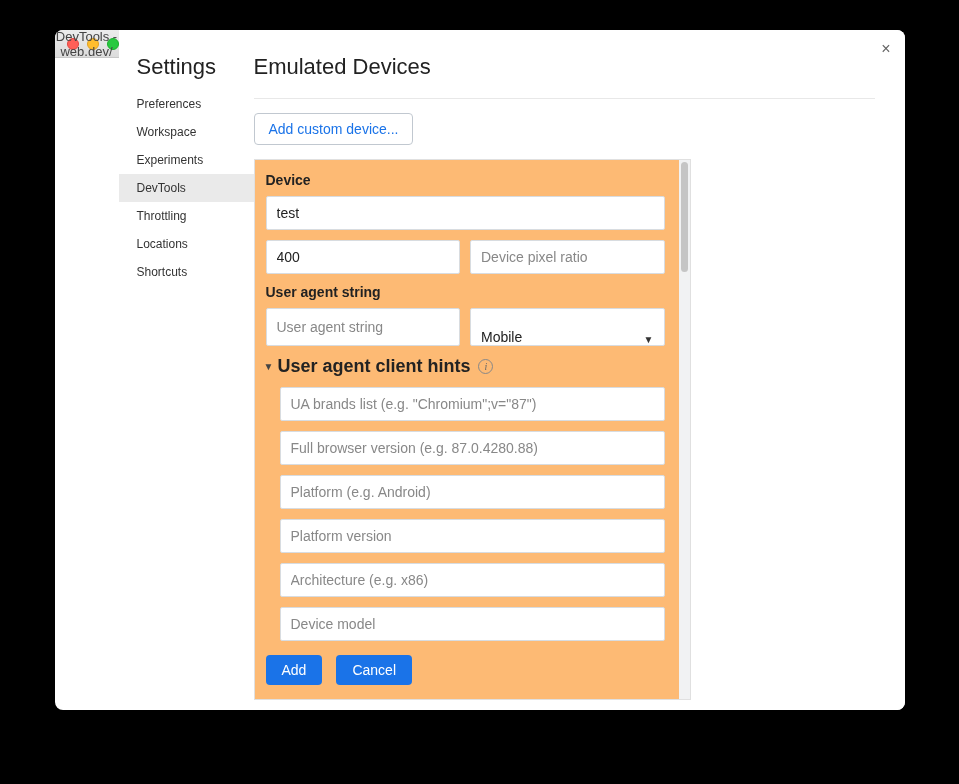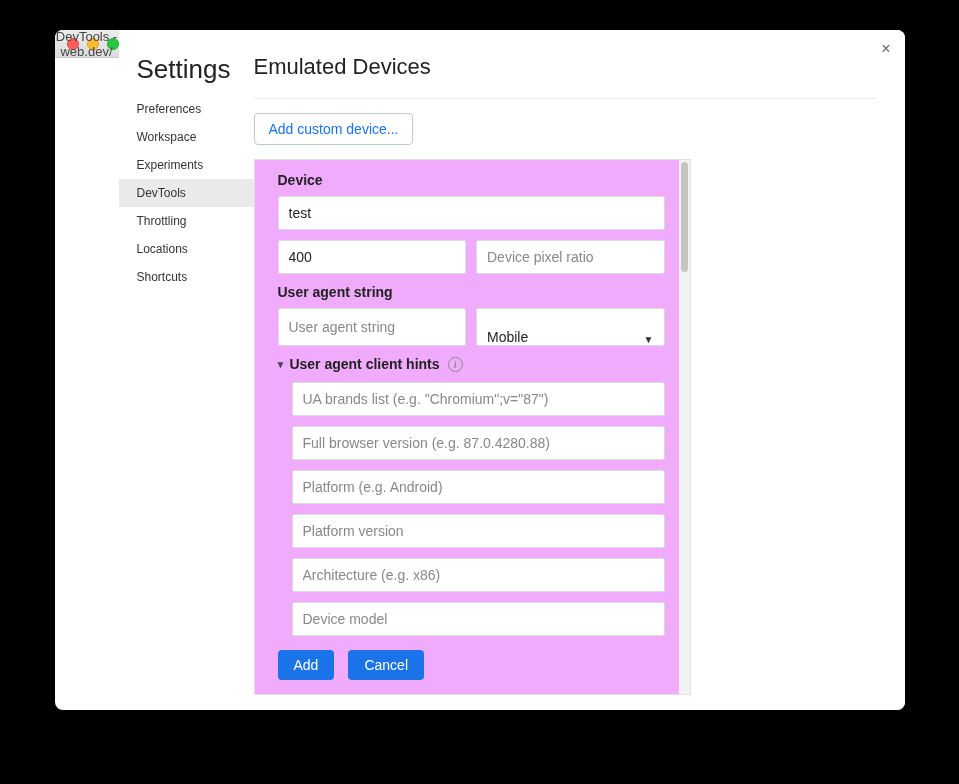--- a/index.html
+++ b/index.html
@@ -63,21 +63,21 @@
       cursor: pointer;
       z-index: 10;
       font-family: sans-serif;
     }
     .sidebar {
       width: 135px;
       padding-top: 24px;
       flex-shrink: 0;
     }
     .sidebar-title {
-      font-size: 26px;
+      font-size: 22px;
       font-weight: 400;
       color: #222;
       padding: 0 0 10px 18px;
     }
     .sidebar-item {
       font-size: 12px;
       padding: 7px 0 7px 18px;
       color: #333;
       cursor: pointer;
     }
@@ -108,24 +108,24 @@
       border-radius: 4px;
       cursor: pointer;
       margin-bottom: 14px;
       display: inline-block;
     }
     .form-panel-wrap {
       display: flex;
       gap: 0;
     }
     .form-panel {
-      background: #f0abfc;
+      background: #fdba74;
       border: 1px solid #e0e0e0;
       border-right: none;
-      padding: 12px 14px 14px 23px;
+      padding: 12px 14px 14px 11px;
       width: 425px;
       flex-shrink: 0;
     }
     .scroll-gutter {
       background: #f1f2f3;
       border: 1px solid #e0e0e0;
       border-left: none;
       width: 12px;
       flex-shrink: 0;
       position: relative;
@@ -175,21 +175,21 @@
       cursor: pointer;
     }
     .caret { font-size: 10px; color: #333; }
     .disclosure {
       display: flex;
       align-items: center;
       gap: 4px;
       margin: 4px 0 10px -2px;
     }
     .tri { font-size: 10px; color: #444; }
-    .disclosure-label { font-weight: 600; font-size: 14px; color: #222; }
+    .disclosure-label { font-weight: 600; font-size: 18px; color: #222; }
     .info-icon {
       width: 15px; height: 15px;
       border: 1px solid #888;
       border-radius: 50%;
       display: inline-flex;
       align-items: center;
       justify-content: center;
       font-size: 10px;
       color: #666;
       font-style: italic;

